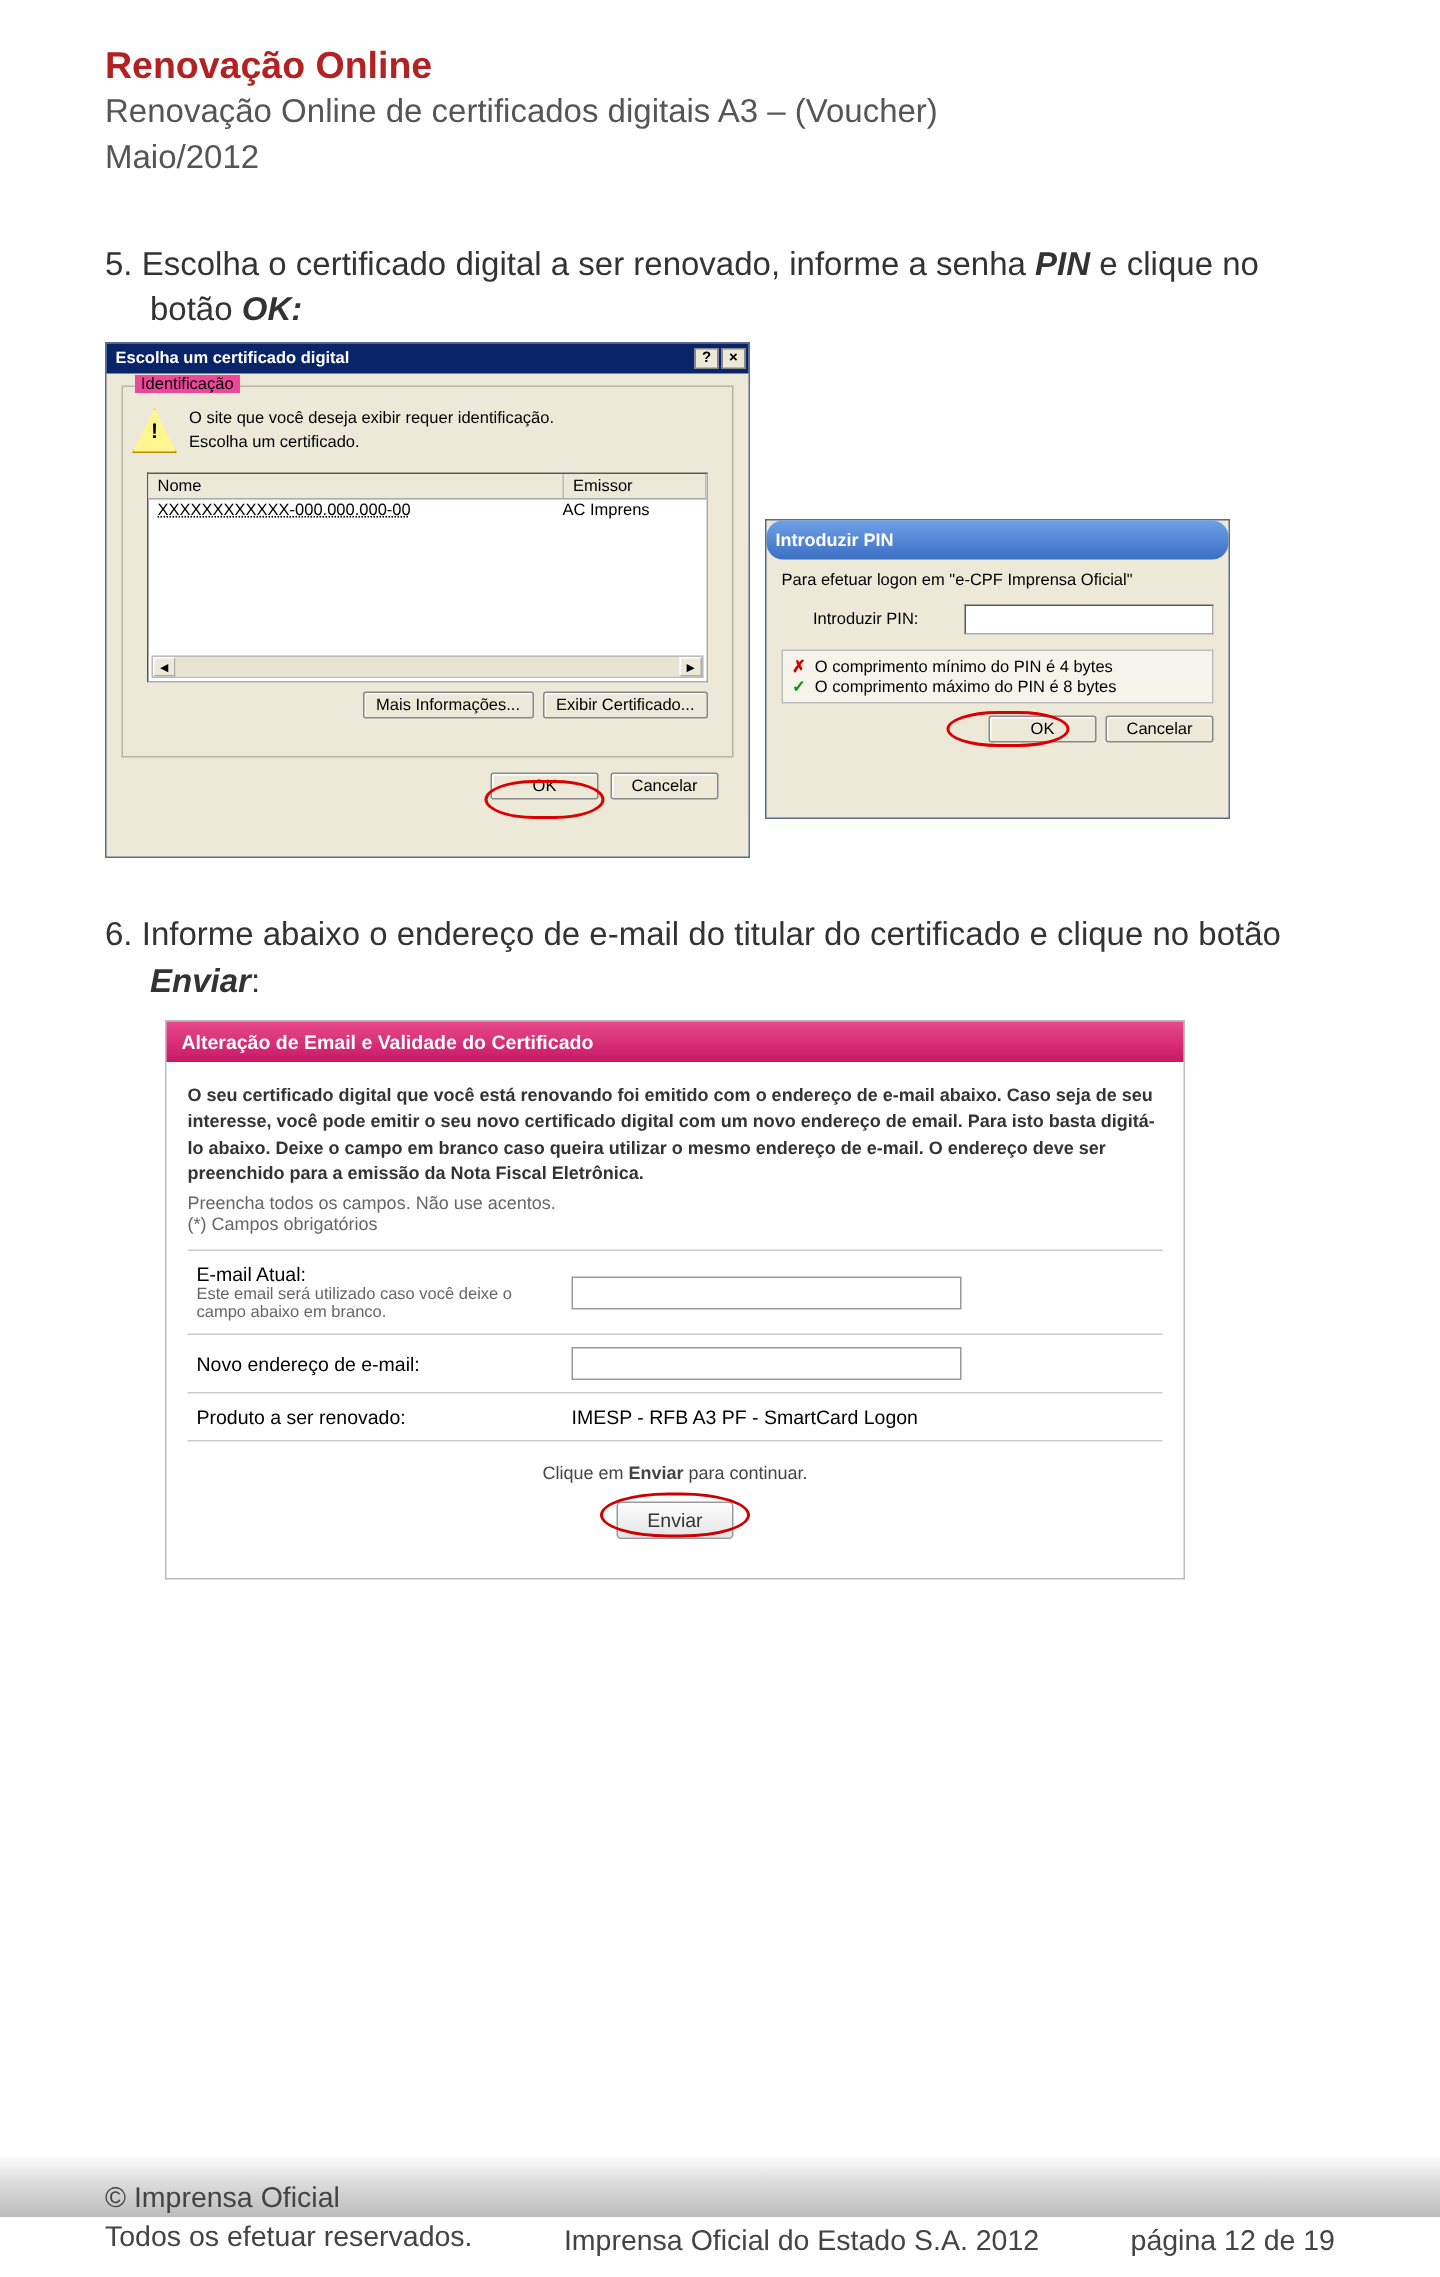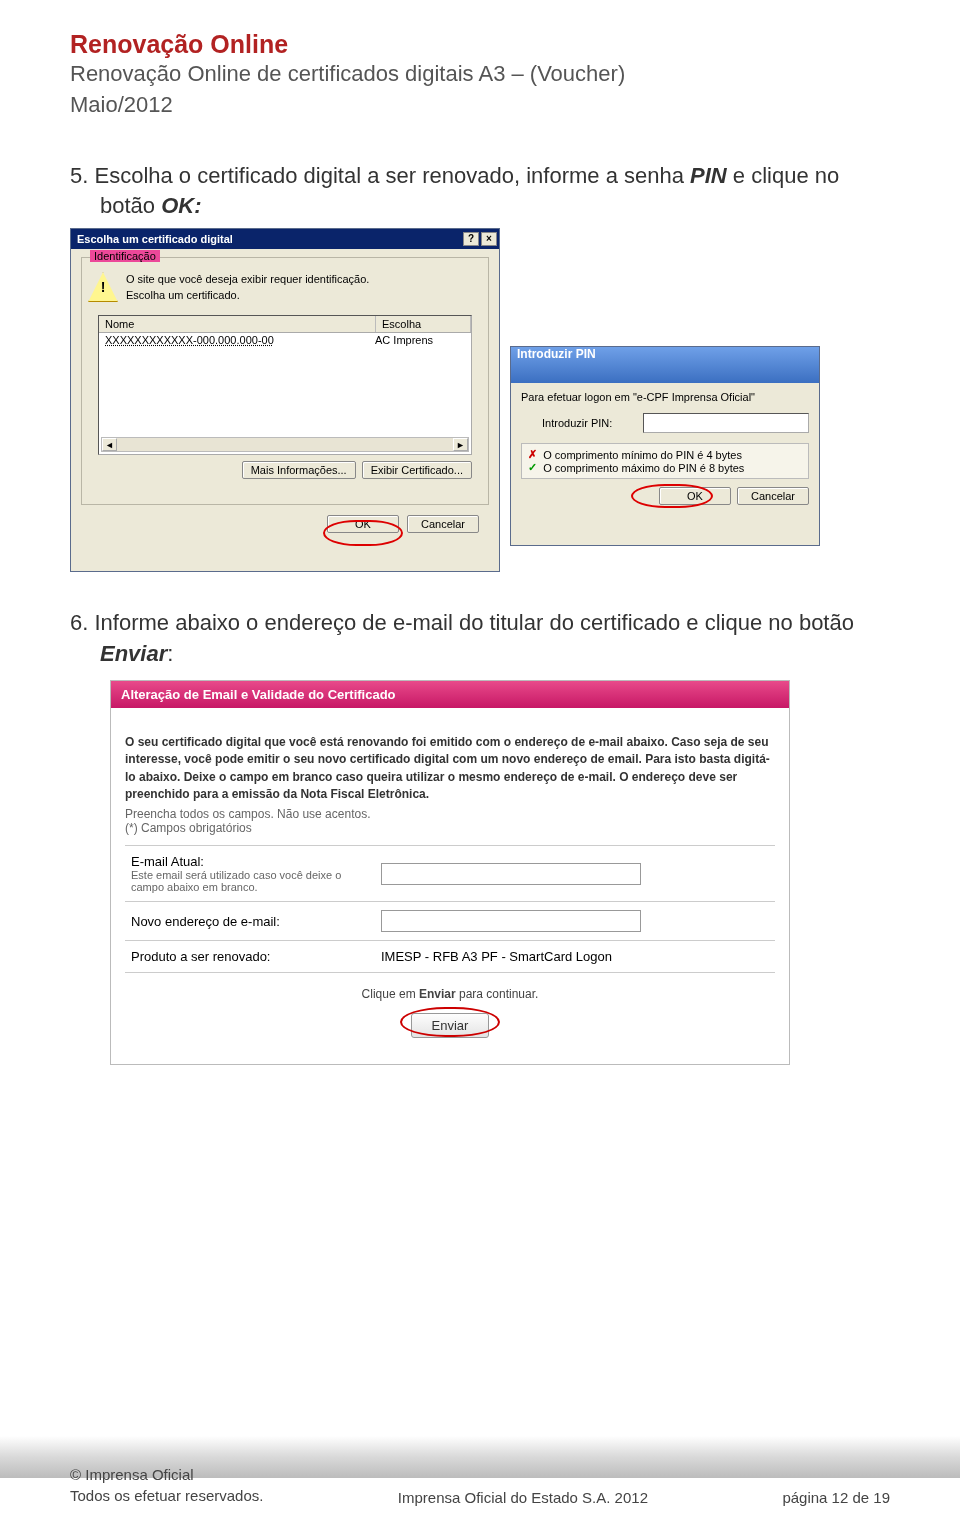--- a/index.html
+++ b/index.html
@@ -101,24 +101,24 @@
   .ring1 { width: 80px; height: 26px; left: 252px; top: 291px; }
 
   
   .dlg2 {
     position: absolute; left: 440px; top: 118px;
     width: 310px; height: 200px;
     background: #ece9d8; border: 1px solid #5a6b8c;
     font-family: Tahoma, Arial, sans-serif; font-size: 11px;
   }
   .dlg2-titlebar {
-    height: 36px;
+    height: 26px;
     background: linear-gradient(#6fa0e8,#3b6fc1);
     color: #fff; font-weight: bold; font-size: 12px;
-    display: flex; align-items: flex-start; padding-left: 6px;
+    display: flex; align-items: center; padding-left: 6px; border-radius: 11px;
   }
   .dlg2-body { padding: 8px 10px; color: #000; }
   .dlg2-line1 { margin-bottom: 10px; }
   .dlg2-row { display: flex; align-items: center; gap: 6px; margin-bottom: 10px; }
   .dlg2-row label { width: 95px; margin-left: 21px; }
   .pin-input {
     flex: 1; height: 20px; background: #fff; border: 1px inset #aaa;
   }
   .pin-rules { border: 1px solid #bbb; background: #f6f4ea; padding: 4px 6px; margin-bottom: 8px;}
   .rule { display: flex; gap: 6px; align-items: center; font-size: 11px; }
@@ -134,21 +134,21 @@
   .form-card {
     width: 680px; margin: 10px 0 0 40px;
     border: 1px solid #bbb; background: #fff;
     font-family: Verdana, Arial, sans-serif;
   }
   .pink-hdr {
     background: linear-gradient(#e84a8a,#c71866);
     color: #fff; font-weight: bold; font-size: 13px;
     padding: 6px 10px;
   }
-  .form-body { padding: 14px 14px 10px 14px; color: #333; margin-top: 12px; }
+  .form-body { padding: 14px 14px 10px 14px; color: #333; }
   .form-desc { font-size: 12px; line-height: 1.45; margin-bottom: 4px;}
   .form-desc b { font-weight: bold; }
   .form-note { font-size: 12px; color: #666; }
   .req-note { font-size: 12px; color: #666; margin-bottom: 6px;}
   .f-table { width: 100%; border-top: 1px solid #ccc; margin-top: 10px;}
   .f-row { display: flex; border-bottom: 1px solid #ccc; align-items: center; }
   .f-row .lab { width: 250px; padding: 8px 6px; font-size: 12px; }
   .f-row .lab b { font-weight: normal; color: #000; font-size: 13px;}
   .f-row .lab .sub { font-size: 11px; color: #666; display: block; font-weight: normal;}
   .f-row .val { flex: 1; padding: 8px 6px; font-size: 12px; }
@@ -168,21 +168,21 @@
   }
 
   
   .foot-grad {
     position: absolute; left: 0; right: 0; bottom: 40px; height: 42px;
     background: linear-gradient(#fff,#d9d9d9,#bcbcbc);
   }
   .footer {
     position: absolute; left: 0; right: 0; bottom: 12px;
     display: flex; justify-content: space-between; align-items: flex-end;
-    padding: 0 70px; font-size: 15px; color: #444;
+    padding: 0 70px; font-size: 19px; color: #444;
   }
   .footer .left { line-height: 1.4; }
 </style>
 </head>
 <body>
 
 <div class="page">
 
   <div class="header-block">
     <div class="hdr-title">Renovação Online</div>
@@ -211,21 +211,21 @@
           <div class="ident-row">
             <div class="warn-icon">!</div>
             <div class="ident-text">
               <span>O site que você deseja exibir requer identificação.</span><br>
               <span>Escolha um certificado.</span>
             </div>
           </div>
           <div class="cert-list">
             <div class="cert-head">
               <div class="cert-h nome">Nome</div>
-              <div class="cert-h em">Escolha</div>
+              <div class="cert-h em">Emissor</div>
             </div>
             <div class="cert-row">
               <div class="cname">XXXXXXXXXXXX-000.000.000-00</div>
               <div class="cemis">AC Imprens</div>
             </div>
             <div class="cert-scroll">
               <div class="sarrow">◄</div>
               <div class="strack"></div>
               <div class="sarrow">►</div>
             </div>

